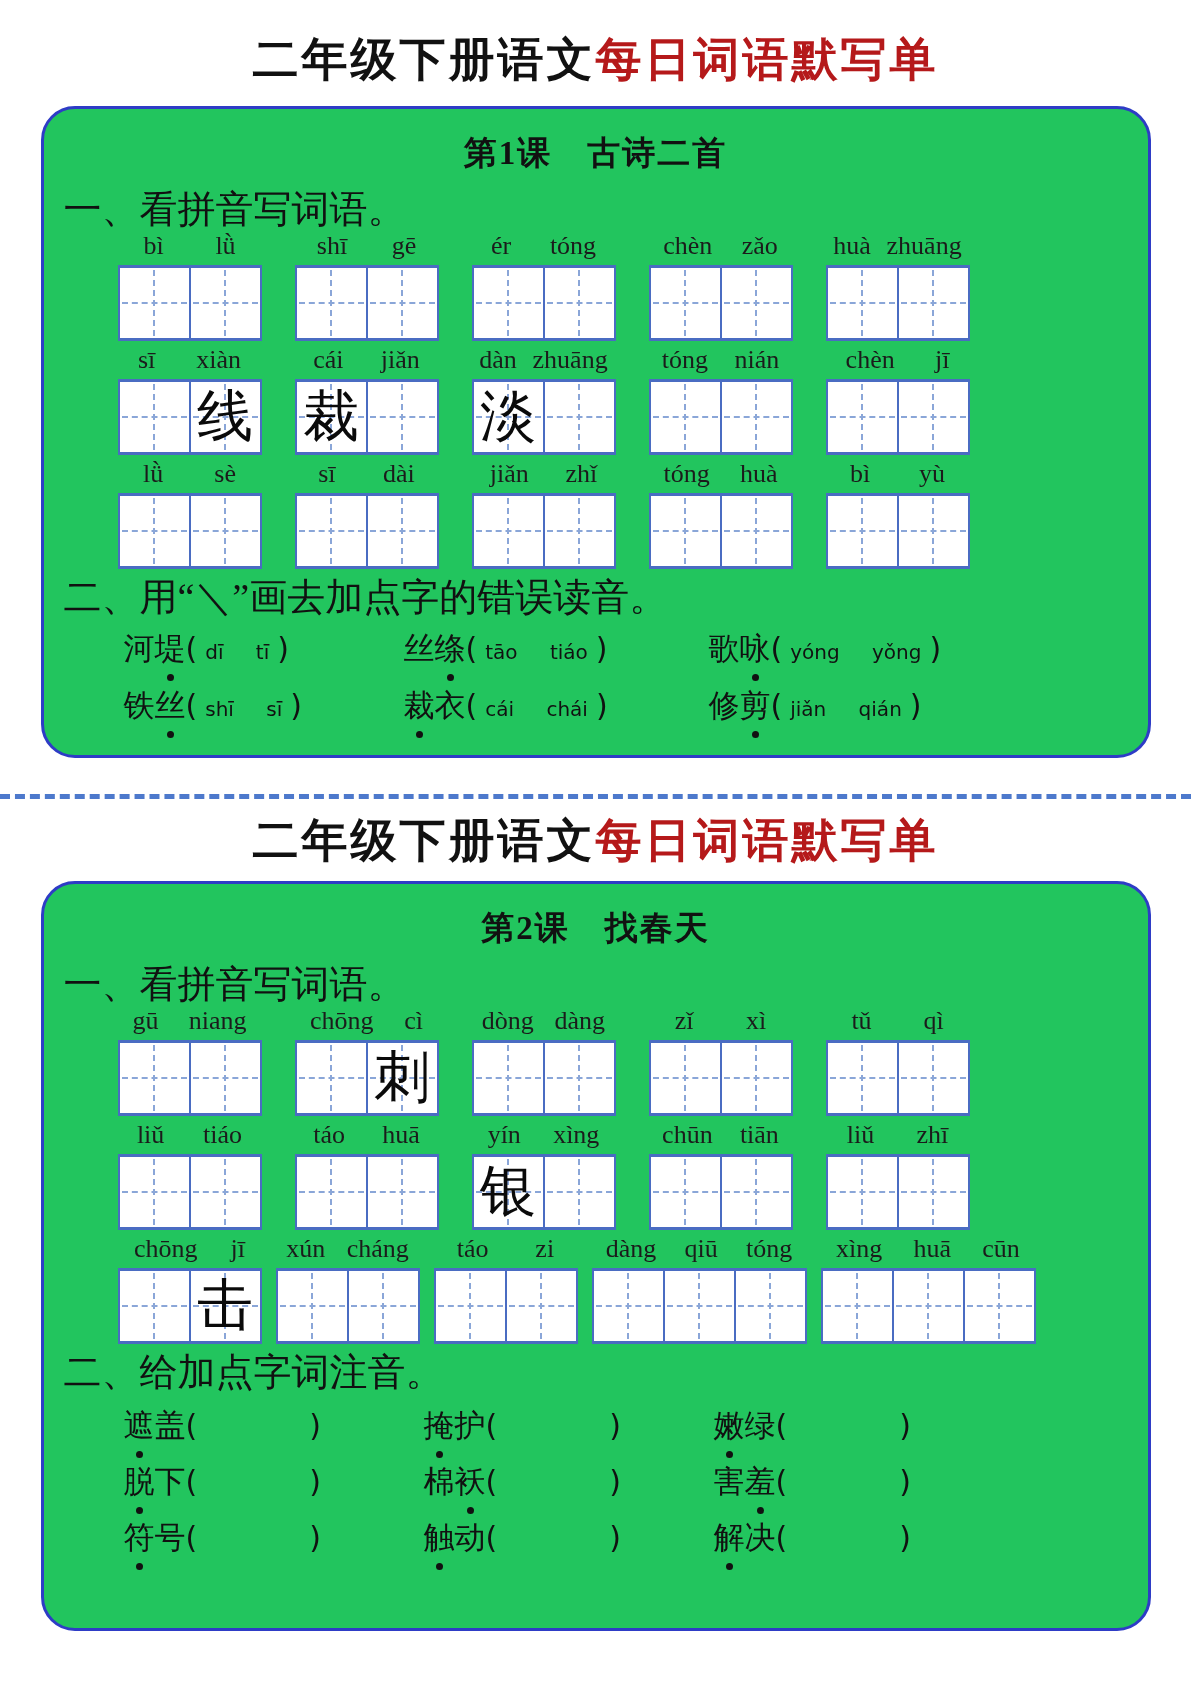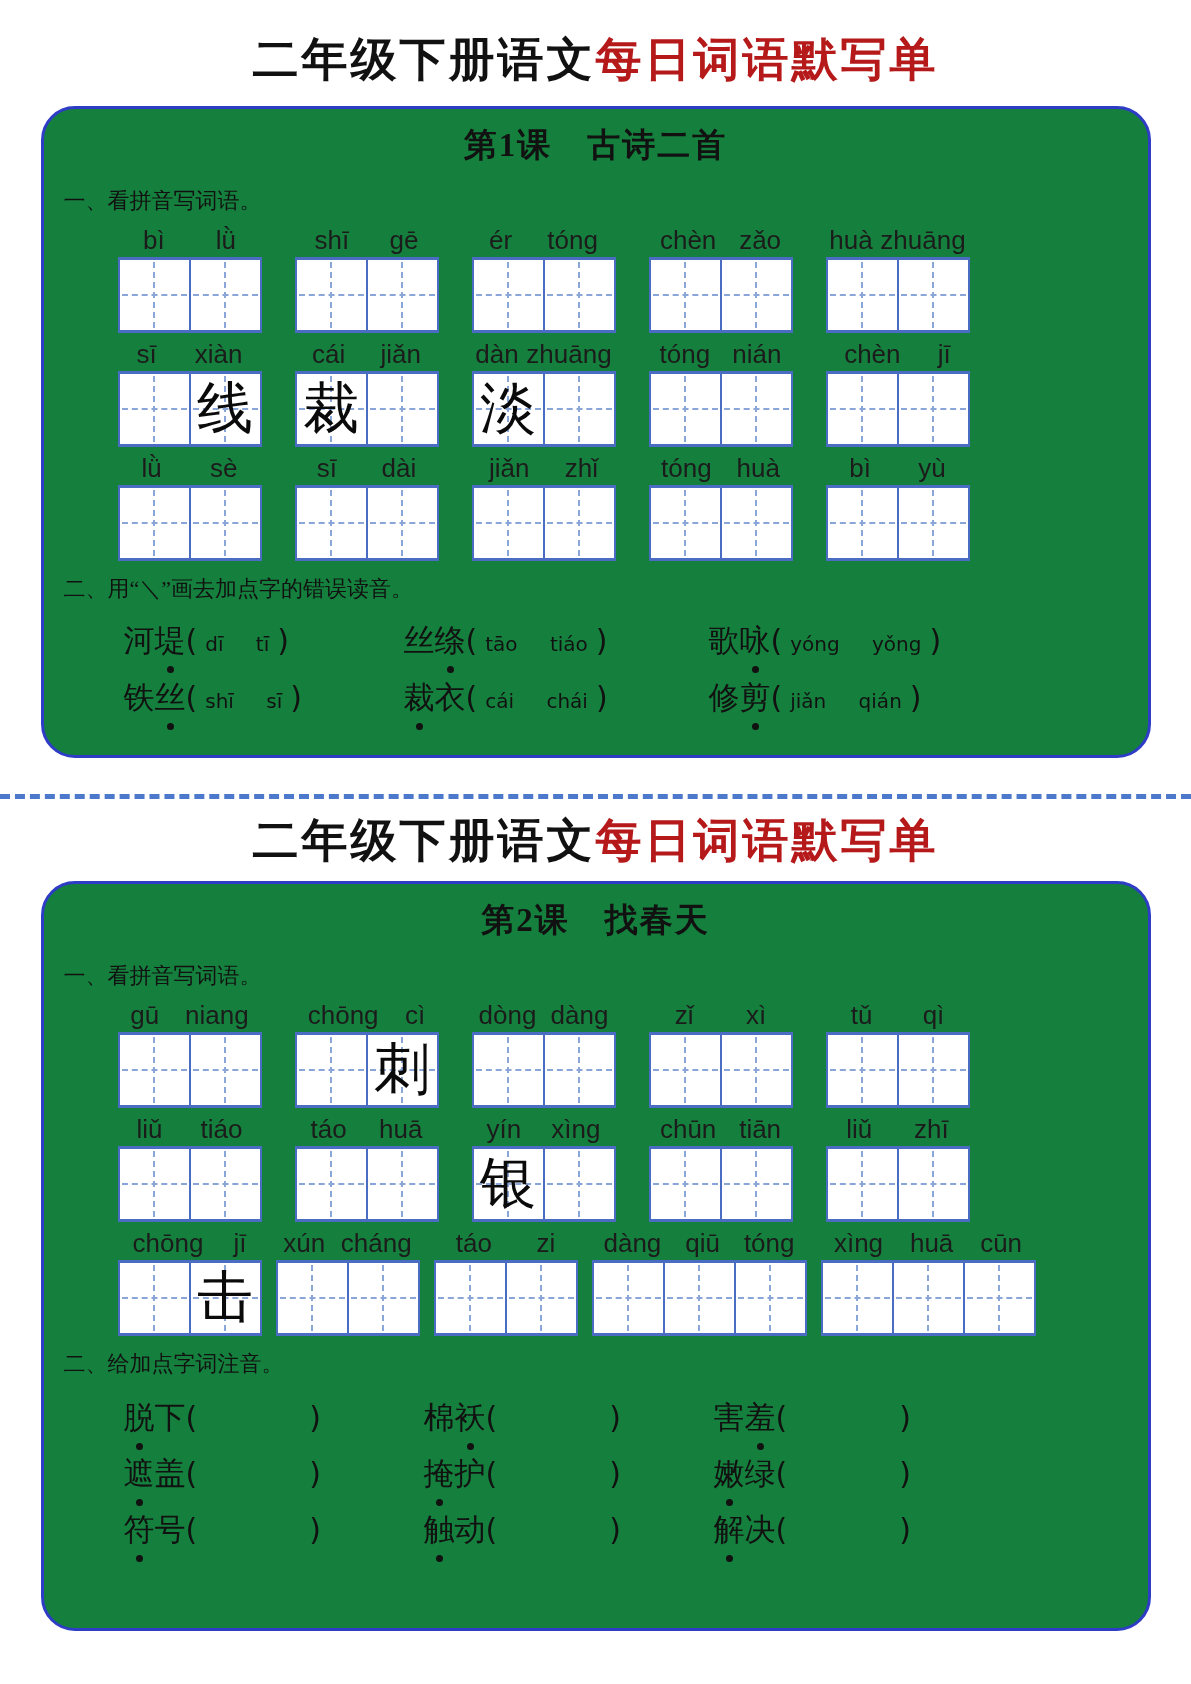--- a/index.html
+++ b/index.html
@@ -5,35 +5,35 @@
   html,body{margin:0;padding:0;background:#fff;}
   body{width:1191px;height:1684px;overflow:hidden;font-family:"Liberation Serif",serif;color:#111;}
 
   .page-title{text-align:center;font-size:46px;line-height:60px;font-weight:bold;
     letter-spacing:3px;font-family:"Liberation Serif",serif;}
   .page-title .red{color:#b5191a;}
   .t1{margin-top:30px;}
   .t2{margin-top:12px;}
 
   .card{width:1110px;margin:12px auto;border:3px solid #2e3cc6;border-radius:34px;
-    box-sizing:border-box;padding:4px 20px;background:#15803d;}
+    box-sizing:border-box;padding:12px 20px;background:#22c55e;}
   .card1{margin-top:16px;height:652px;}
   .card2{margin-top:10px;height:750px;}
 
   .lesson-title{text-align:center;font-size:33px;line-height:44px;font-weight:bold;
     margin-top:10px;letter-spacing:2px;white-space:pre;}
-  .ex-heading{font-size:22px;line-height:40px;margin-top:14px;font-weight:500;}
+  .ex-heading{font-size:38px;line-height:40px;margin-top:14px;font-weight:500;}
   .ex-heading.second{margin-top:8px;}
 
   .pinyin-rows{margin-top:2px;padding-left:54px;}
   .pinyin-row{display:flex;gap:33px;margin-bottom:4px;}
   .pinyin-row.tight{gap:14px;}
   .word-block{flex:0 0 auto;}
-  .pinyin{display:flex;justify-content:space-around;align-items:center;height:34px;
-    font-family:Liberation Sans, sans-serif;font-size:26px;color:#1b1b1b;white-space:nowrap;}
+  .pinyin{display:flex;justify-content:space-around;align-items:flex-start;height:34px;
+    font-family:Liberation Serif, serif;font-size:26px;color:#1b1b1b;white-space:nowrap;}
   .grid-box{display:flex;border:2px solid #4a6cc2;border-top-width:3px;border-bottom-width:3px;}
   .grid-cell{width:69px;height:70px;position:relative;background:#fff;}
   .grid-cell + .grid-cell{border-left:2px solid #4a6cc2;}
   .grid-cell::before{content:"";position:absolute;left:50%;top:2px;bottom:2px;
     border-left:2px dashed #8aa6d8;margin-left:-1px;}
   .grid-cell::after{content:"";position:absolute;top:50%;left:2px;right:2px;
     border-top:2px dashed #8aa6d8;margin-top:-1px;}
   .written{position:absolute;inset:0;display:flex;align-items:center;justify-content:center;
     font-size:56px;z-index:2;color:#0a0a0a;font-family:"Liberation Serif",serif;}
 
@@ -525,28 +525,28 @@
             <div class="grid-cell">
               <span class="written"></span>
             </div>
           </div>
         </div>
       </div>
     </div>
   <div class="ex-heading second">二、给加点字词注音。</div>
   <div class="ph-rows cols-s2-wrap">
       <div class="ph-row cols-s2">
+        <div class="ph-item"><span class="ph-word"><span></span><span class="dotted">遮</span><span>盖</span></span><span class="paren">(</span><span class="paren-inner"></span><span class="paren">)</span></div>
+        <div class="ph-item"><span class="ph-word"><span></span><span class="dotted">掩</span><span>护</span></span><span class="paren">(</span><span class="paren-inner"></span><span class="paren">)</span></div>
+        <div class="ph-item"><span class="ph-word"><span></span><span class="dotted">嫩</span><span>绿</span></span><span class="paren">(</span><span class="paren-inner"></span><span class="paren">)</span></div>
+      </div>
+      <div class="ph-row cols-s2">
         <div class="ph-item"><span class="ph-word"><span></span><span class="dotted">脱</span><span>下</span></span><span class="paren">(</span><span class="paren-inner"></span><span class="paren">)</span></div>
         <div class="ph-item"><span class="ph-word"><span>棉</span><span class="dotted">袄</span><span></span></span><span class="paren">(</span><span class="paren-inner"></span><span class="paren">)</span></div>
         <div class="ph-item"><span class="ph-word"><span>害</span><span class="dotted">羞</span><span></span></span><span class="paren">(</span><span class="paren-inner"></span><span class="paren">)</span></div>
-      </div>
-      <div class="ph-row cols-s2">
-        <div class="ph-item"><span class="ph-word"><span></span><span class="dotted">遮</span><span>盖</span></span><span class="paren">(</span><span class="paren-inner"></span><span class="paren">)</span></div>
-        <div class="ph-item"><span class="ph-word"><span></span><span class="dotted">掩</span><span>护</span></span><span class="paren">(</span><span class="paren-inner"></span><span class="paren">)</span></div>
-        <div class="ph-item"><span class="ph-word"><span></span><span class="dotted">嫩</span><span>绿</span></span><span class="paren">(</span><span class="paren-inner"></span><span class="paren">)</span></div>
       </div>
       <div class="ph-row cols-s2">
         <div class="ph-item"><span class="ph-word"><span></span><span class="dotted">符</span><span>号</span></span><span class="paren">(</span><span class="paren-inner"></span><span class="paren">)</span></div>
         <div class="ph-item"><span class="ph-word"><span></span><span class="dotted">触</span><span>动</span></span><span class="paren">(</span><span class="paren-inner"></span><span class="paren">)</span></div>
         <div class="ph-item"><span class="ph-word"><span></span><span class="dotted">解</span><span>决</span></span><span class="paren">(</span><span class="paren-inner"></span><span class="paren">)</span></div>
       </div>
     </div>
 </div>
 
 </body></html>

